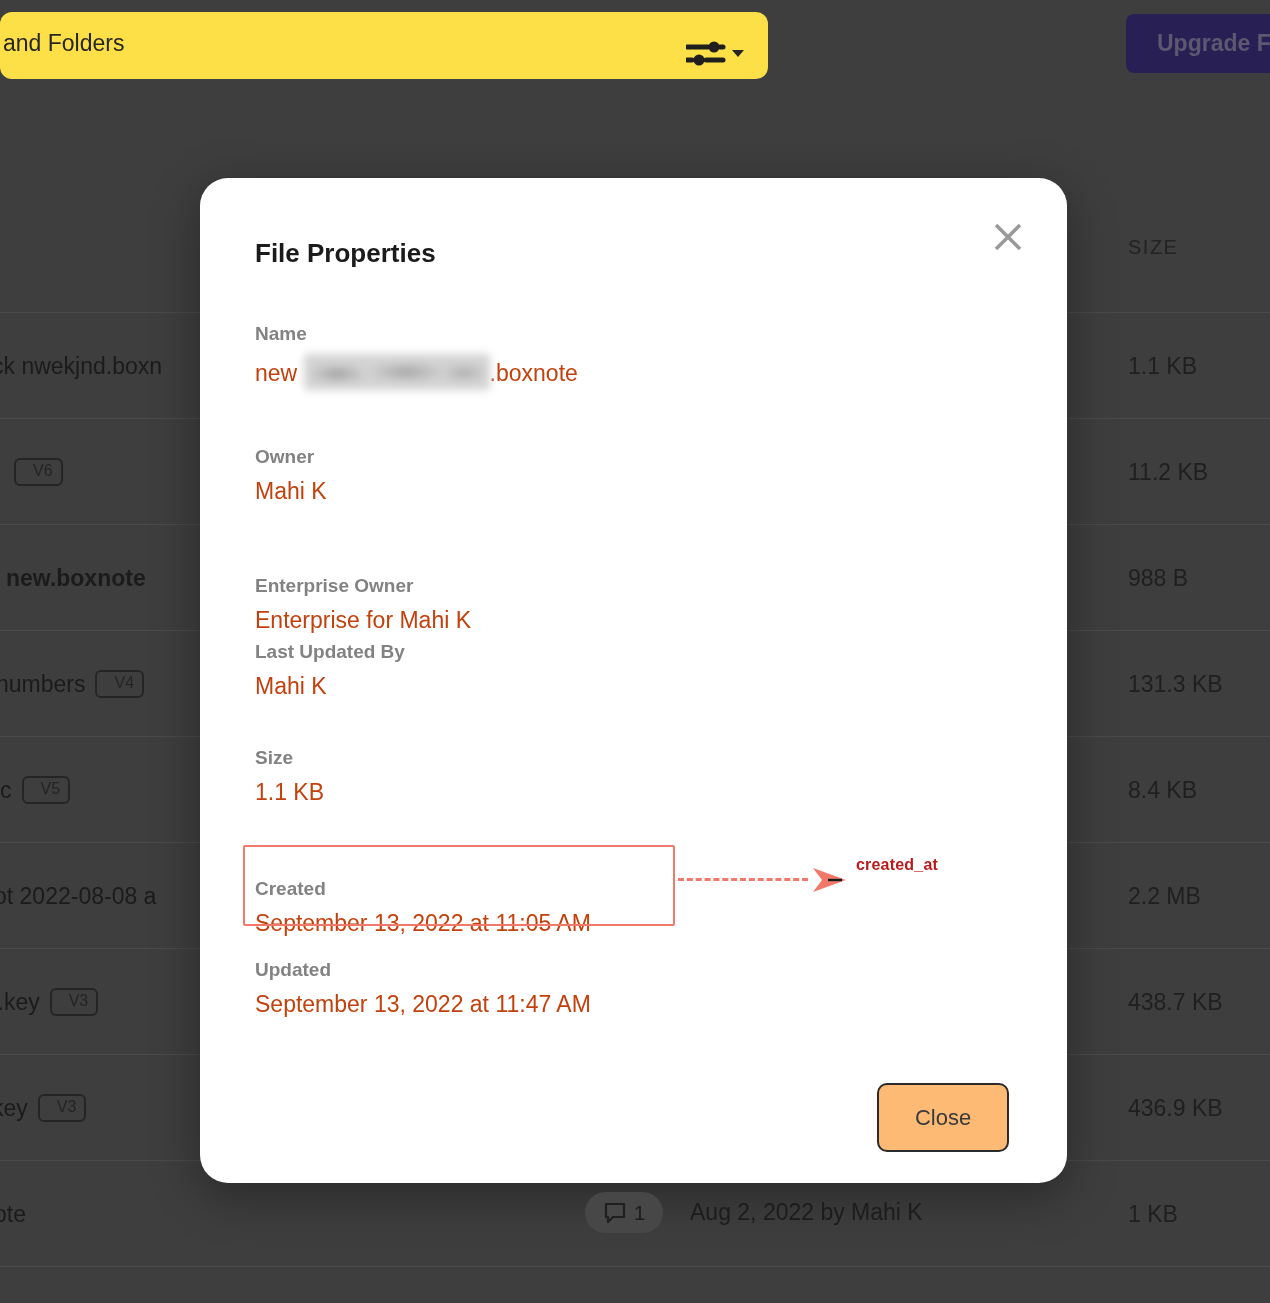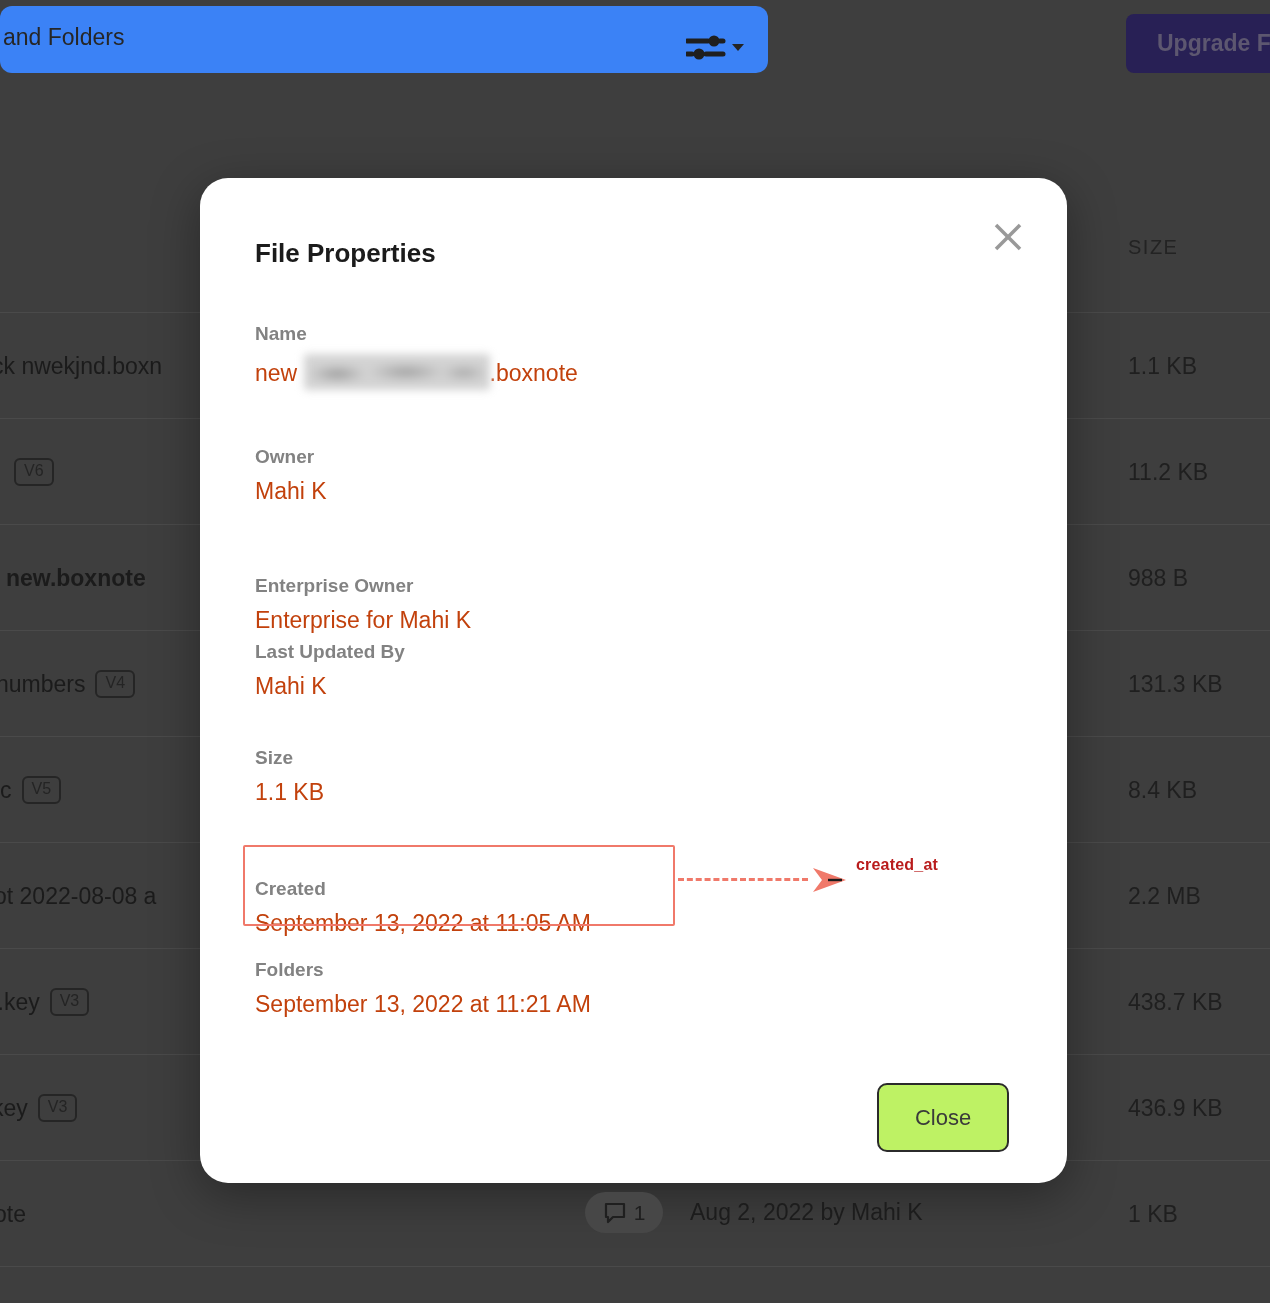--- a/index.html
+++ b/index.html
@@ -3,38 +3,38 @@
 <meta charset="utf-8">
 <style>
   html,body{margin:0;padding:0;}
   body{
     width:1270px;height:1303px;position:relative;overflow:hidden;
     background:#3e3e3e;
     font-family:"Liberation Sans", sans-serif;
   }
   
   .searchbar{
-    position:absolute;left:0;top:6px;width:768px;height:67px;
-    background:#3b82f6;border-radius:12px;
+    position:absolute;left:0;top:12px;width:768px;height:67px;
+    background:#fde047;border-radius:12px;
   }
   .search-text{
     position:absolute;left:3px;top:18px;font-size:23px;color:#262626;
   }
   .filter-btn{position:absolute;left:686px;top:26px;width:60px;height:30px;}
   .bg-row{
     position:absolute;left:0;width:1270px;height:106px;
     border-top:1px solid #4a4a4a;
   }
   .row-name{
     position:absolute;top:0;height:106px;display:flex;align-items:center;
     font-size:23px;color:#1b1b1b;white-space:nowrap;
   }
   .version-badge{
     display:inline-block;border:2px solid #252525;border-radius:6px;
-    padding:1px 8px 2px 8px;font-size:16px;color:#242424;margin-left:10px;
+    padding:1px 8px 2px 17px;font-size:16px;color:#242424;margin-left:10px;
     line-height:1.3;
   }
   .version-badge.no-name{margin-left:0;}
   .row-size{
     position:absolute;left:1128px;top:0;height:106px;display:flex;align-items:center;
     font-size:23px;color:#1f1f1f;white-space:nowrap;
   }
   .size-header{
     position:absolute;left:1128px;top:236px;font-size:20px;letter-spacing:1.5px;
     color:#232323;
@@ -94,21 +94,21 @@
     position:absolute;left:478px;top:700px;width:130px;height:0;
     border-top:3px dashed #f0796a;
   }
   .anno-arrowhead{position:absolute;left:612px;top:689px;}
   .anno-label{
     position:absolute;left:656px;top:678px;font-size:16px;font-weight:bold;
     color:#b91c1c;letter-spacing:0.2px;
   }
   .close-btn{
     position:absolute;left:677px;top:905px;width:132px;height:69px;
-    background:#bef264;border:2px solid #2b2b2b;border-radius:10px;
+    background:#fdba74;border:2px solid #2b2b2b;border-radius:10px;
     font-family:"Liberation Sans", sans-serif;
     font-size:22px;color:#3a3a3a;cursor:pointer;
   }
 </style>
 </head>
 <body>
 
 <div class="searchbar">
   <span class="search-text">and Folders</span>
   <span class="filter-btn">
@@ -199,22 +199,22 @@
   </div>
       <div class="field" style="top: 569px;">
     <div class="field-label">Size</div>
     <div class="field-value">1.1 KB</div>
   </div>
       <div class="field" style="top: 675px; margin-top: 25px;">
     <div class="field-label">Created</div>
     <div class="field-value">September 13, 2022 at 11:05 AM</div>
   </div>
       <div class="field" style="top: 781px;">
-    <div class="field-label">Folders</div>
-    <div class="field-value">September 13, 2022 at 11:21 AM</div>
+    <div class="field-label">Updated</div>
+    <div class="field-value">September 13, 2022 at 11:47 AM</div>
   </div>
     </div>
 
   <div class="created-box"></div>
   <div class="anno-dashes"></div>
   <span class="anno-arrowhead">
     <svg width="36" height="26" viewBox="0 0 36 26">
       <path d="M1 1 L34 13 L1 25 L10 13 Z" fill="#f0796a"></path>
       <path d="M16 13 L30 13" stroke="#1a1a1a" stroke-width="2.4"></path>
     </svg>

